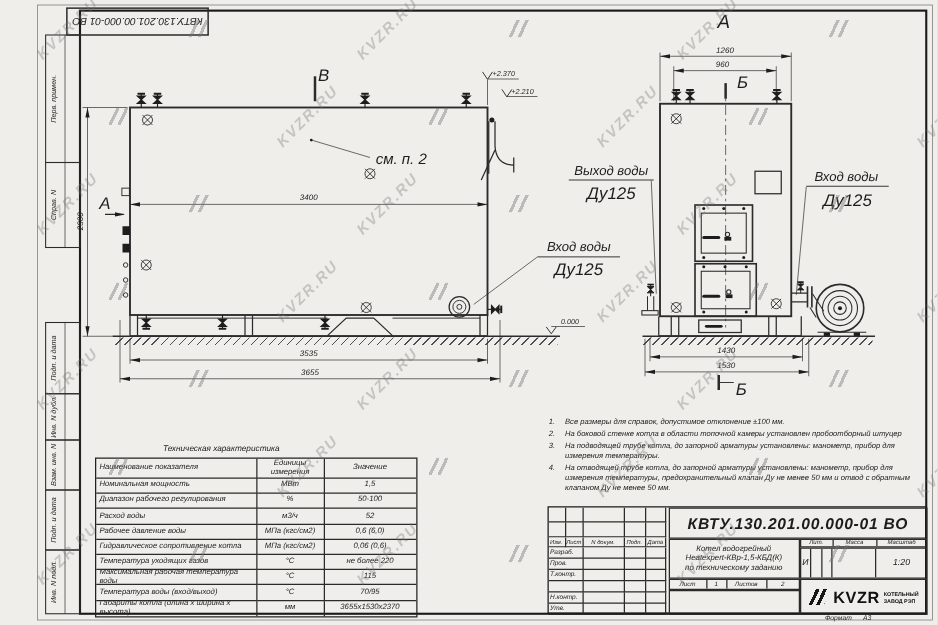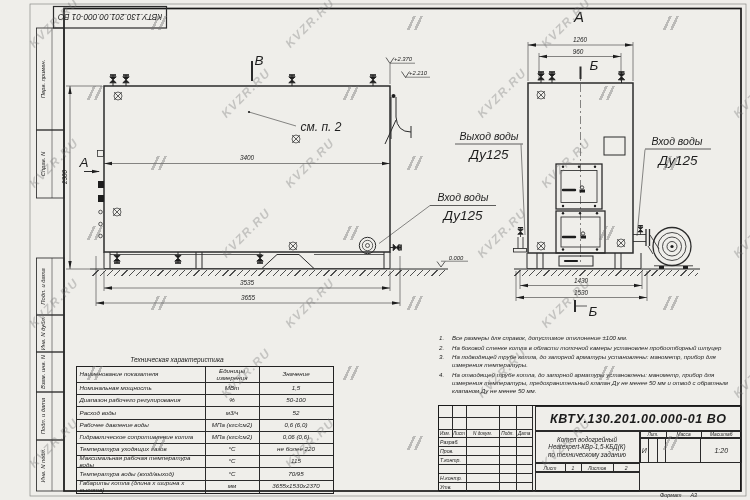--- a/index.html
+++ b/index.html
@@ -568,20 +568,28 @@
       <span>Масса</span>
       <span>Масштаб</span>
     </div>
     <div class="abs glitv" style="left:201px;top:32px;width:102.5px;height:25px;">
       <span>И</span>
       <span></span>
         <span></span>
       <span></span>
       <span>1:20</span>
     </div>
+    <div class="abs logo" style="left:201px;top:57px;width:102.5px;height:29px;">
+      <span class="logo-mark"></span>
+      <span class="logo-name">KVZR</span>
+      <span class="logo-sub">
+        <span>КОТЕЛЬНЫЙ</span>
+        <span>ЗАВОД РЭП</span>
+      </span>
+    </div>
   </div>
 
   <div class="fmt">
     <span>Формат</span>
     <span>А3</span>
   </div>
 
   <div id="wm">
       <div class="wm-text" style="left: 22px; top: 16px;">KVZR.RU</div>
       <div class="wm-logo" style="left: 150px; top: 16px;"></div>

